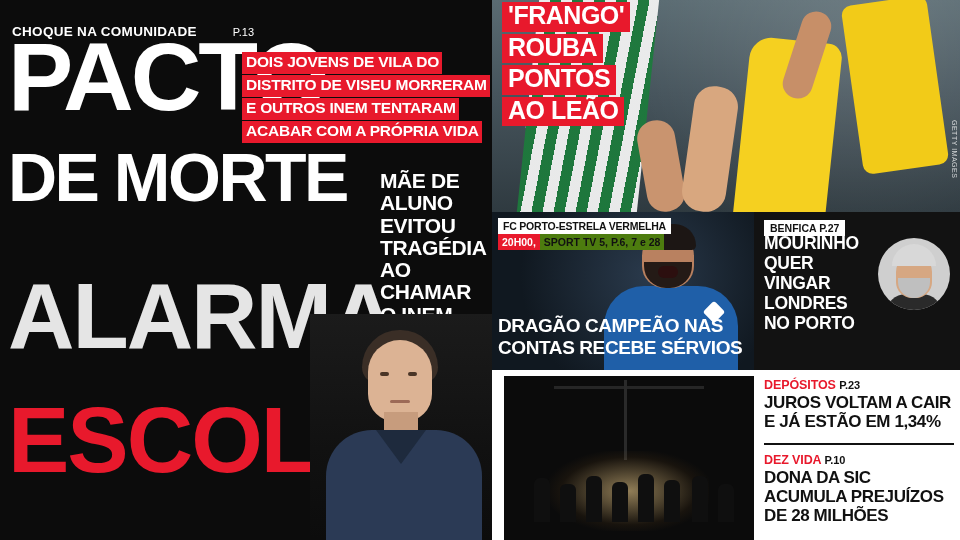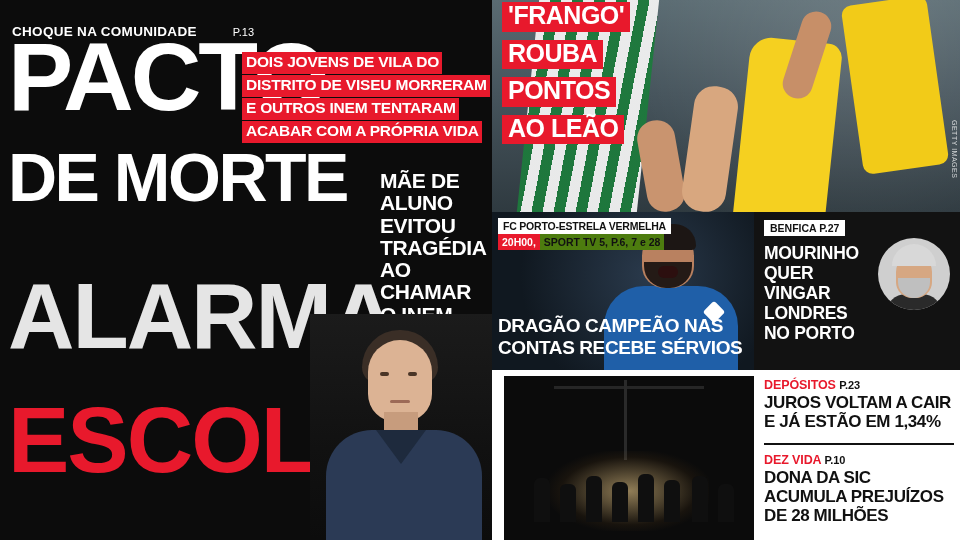--- a/index.html
+++ b/index.html
@@ -254,21 +254,21 @@
     width: 210px;
   }
   .sp-headline .l {
     display: inline-block;
     background: #e8192c;
     color: #ffffff;
     font-size: 25px;
     font-weight: 800;
     line-height: 1.1;
     padding: 0px 6px 2px 6px;
-    margin-bottom: 8px;
+    margin-bottom: 2px;
     letter-spacing: -0.5px;
     white-space: nowrap;
   }
 
   
   .mid-strip {
     position: absolute;
     left: 0; top: 212px;
     width: 468px; height: 158px;
     background: #111;
@@ -335,21 +335,21 @@
     width: 206px; height: 158px;
     background: #121212;
   }
   .benfica-tag {
     position: absolute; left: 10px; top: 8px;
     background: #ffffff; color: #111;
     font-size: 10.5px; font-weight: 800;
     padding: 2px 6px;
   }
   .benfica-head {
-    position: absolute; left: 10px; top: 32px;
+    position: absolute; left: 10px; top: 22px;
     width: 110px;
     color: #ffffff; font-size: 17.5px; font-weight: 800;
     line-height: 1.14; letter-spacing: -.3px;
   }
   .mou-photo {
     position: absolute; right: 10px; top: 26px;
     width: 72px; height: 72px; border-radius: 50%;
     background: #cfcfcf; overflow: hidden;
   }
   .mou-hair { position:absolute; left:14px; top:6px; width:44px; height:22px; background:#d8d8d8; border-radius:22px 22px 0 0;}

